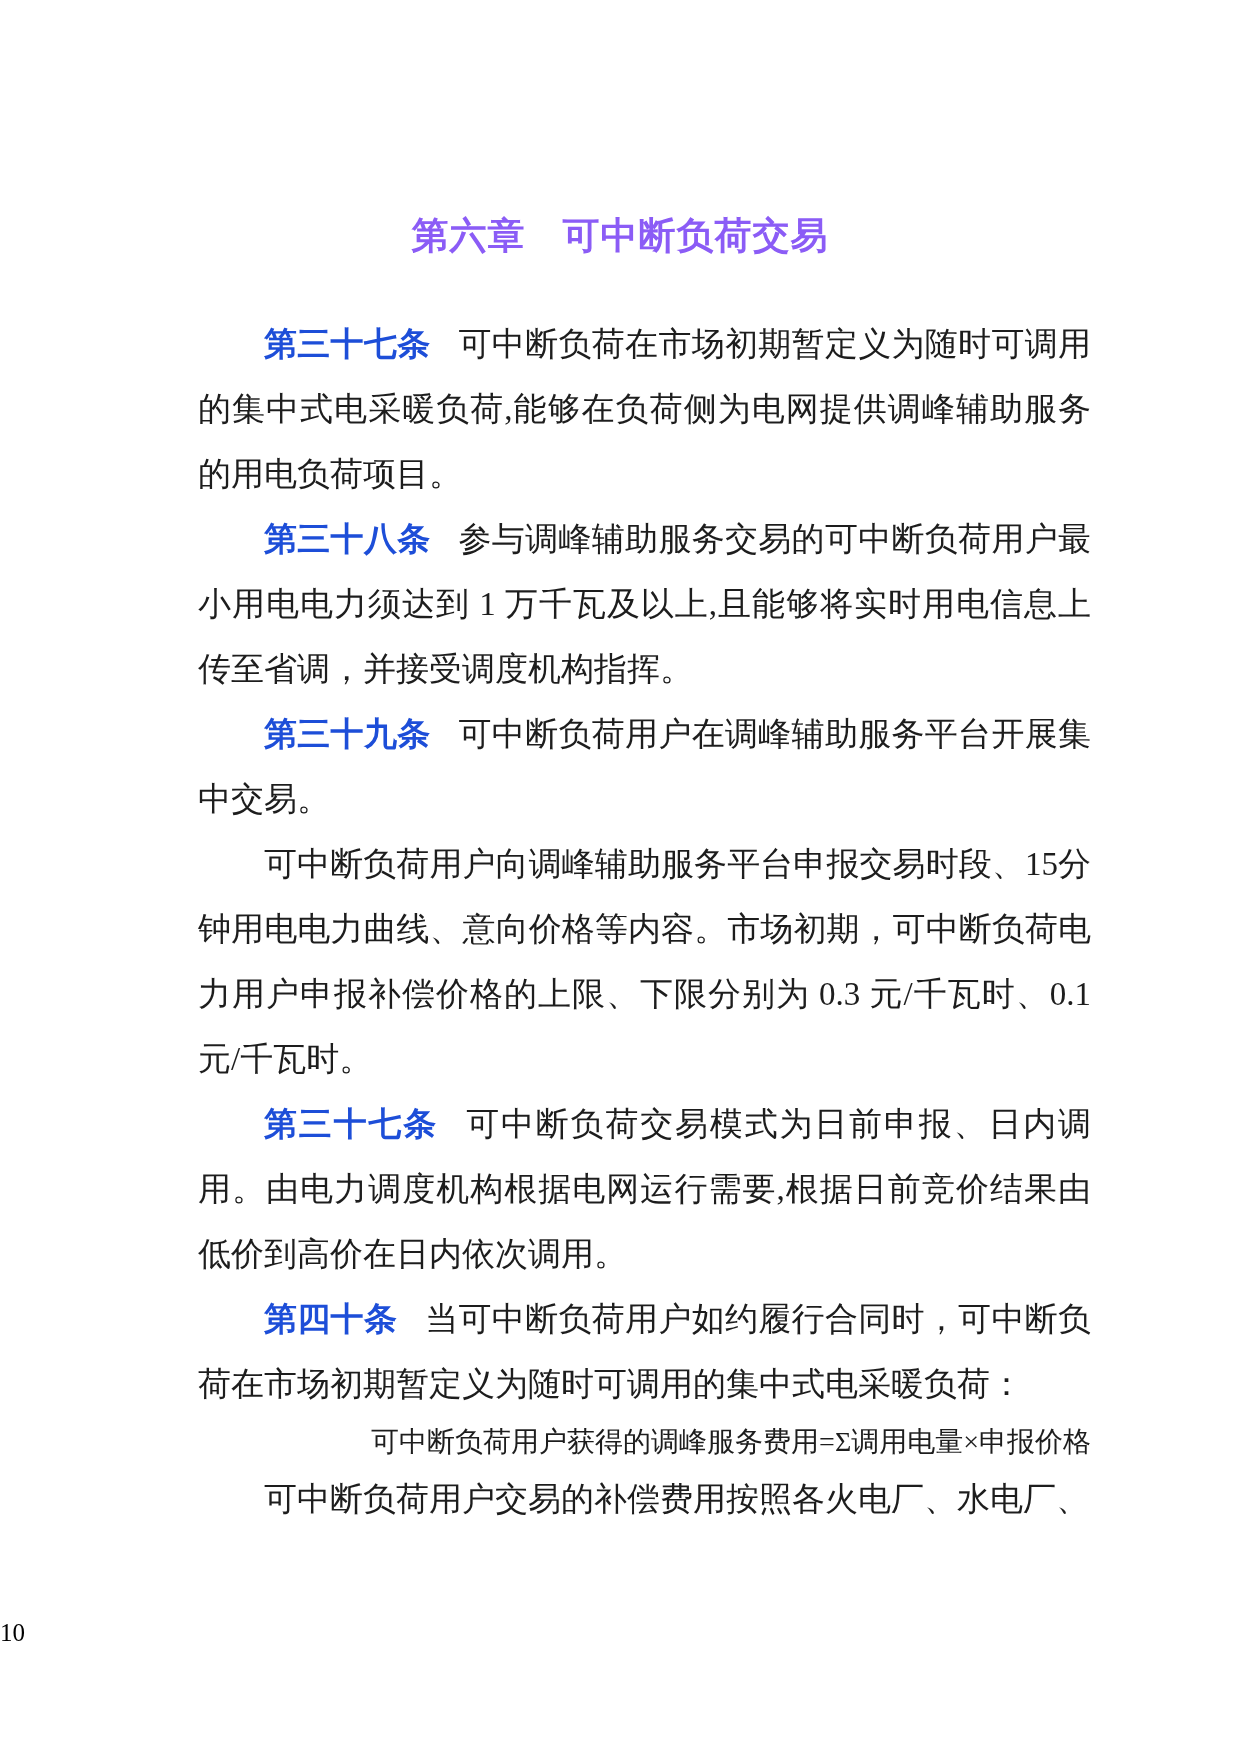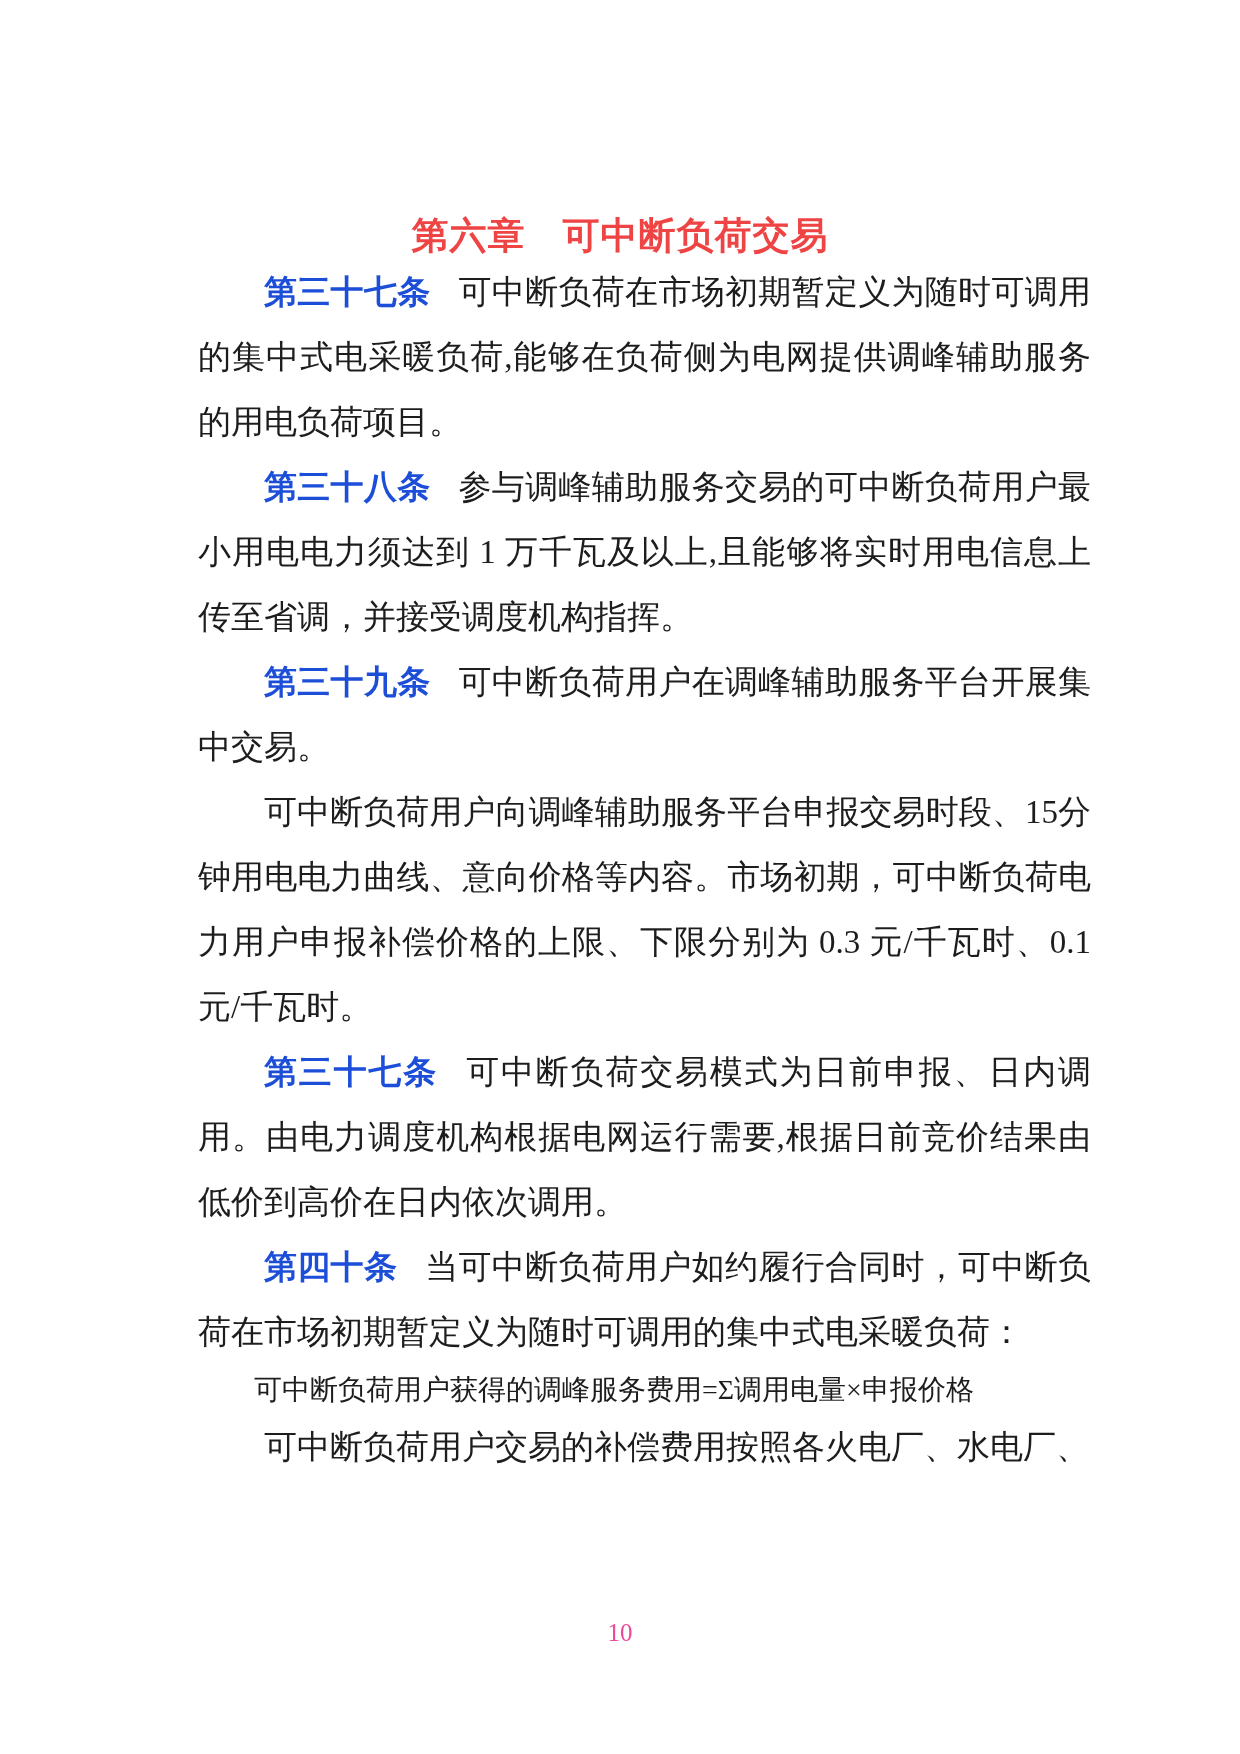--- a/index.html
+++ b/index.html
@@ -16,22 +16,23 @@
     font-family: "Liberation Serif", "DejaVu Serif", serif;
     color: #1d1d1d;
   }
   .doc-title {
     padding-top: 212px;
     text-align: center;
     font-family: "Liberation Sans", "DejaVu Sans", sans-serif;
     font-weight: 700;
     font-size: 37px;
     line-height: 48px;
-    color: #ef4444;
+    color: #8b5cf6;
     letter-spacing: 1px;
+    margin-bottom: 52px;
   }
   .doc-title .chapter-no {
     margin-right: 1em;
   }
   .content {
     margin-left: 198px;
     width: 893px;
   }
   p.body-par {
     margin: 0;
@@ -49,32 +50,31 @@
   }
   p.body-par .lead:empty {
     display: none;
     margin-right: 0;
   }
   p.formula-par {
     margin: 0;
     font-size: 28px;
     line-height: 50px;
     text-indent: 2em;
-    text-align: left;
+    text-align: right;
     word-break: break-all;
   }
   .page-number {
     position: absolute;
     left: 0;
     top: 1618px;
     width: 100%;
-    text-align: center;
     font-size: 25px;
     line-height: 30px;
-    color: #ec4899;
+    color: #000000;
   }
 </style>
 </head>
 <body>
 
 <div class="page">
 
   <div class="doc-title">
     <span class="chapter-no">第六章</span><span>可中断负荷交易</span>
   </div>

